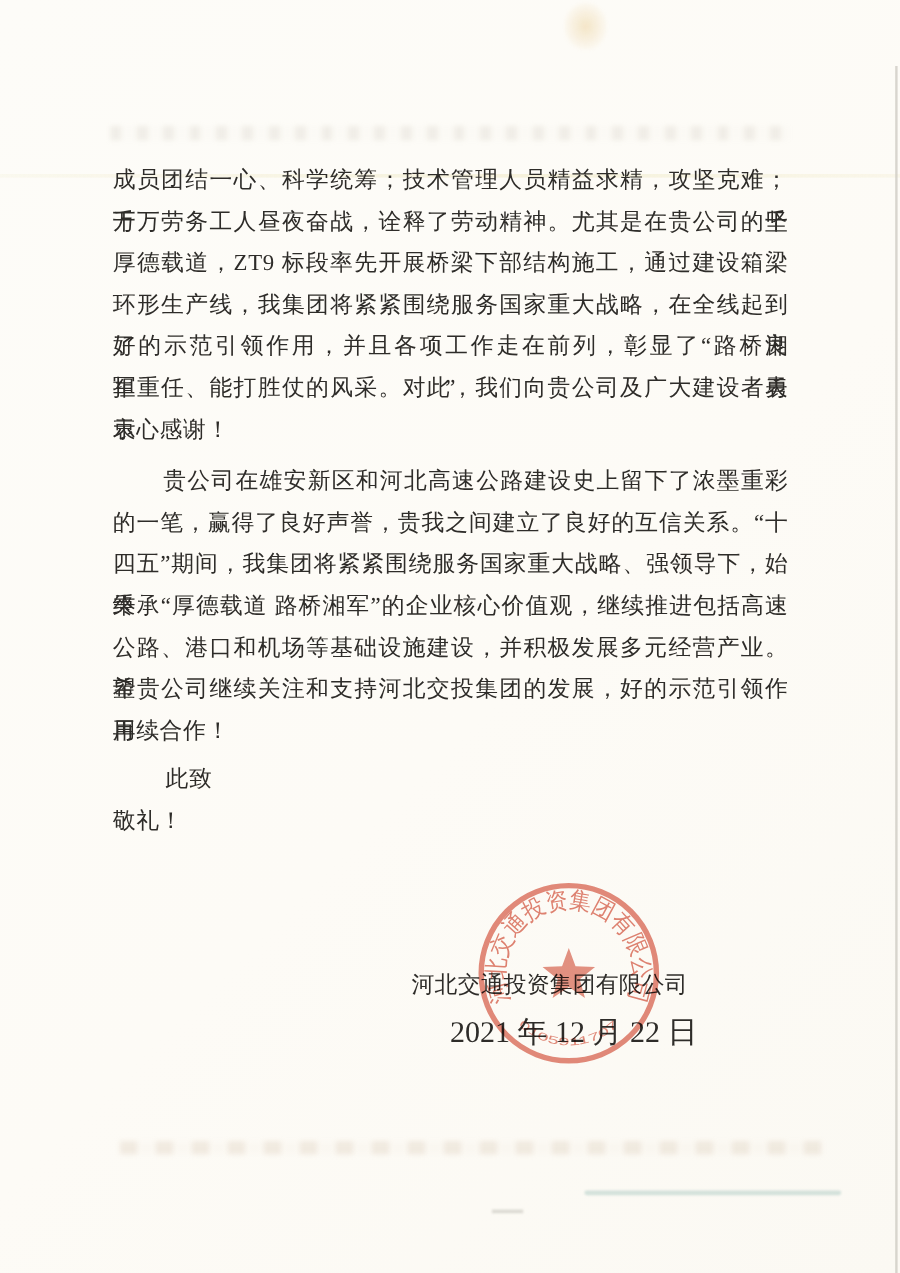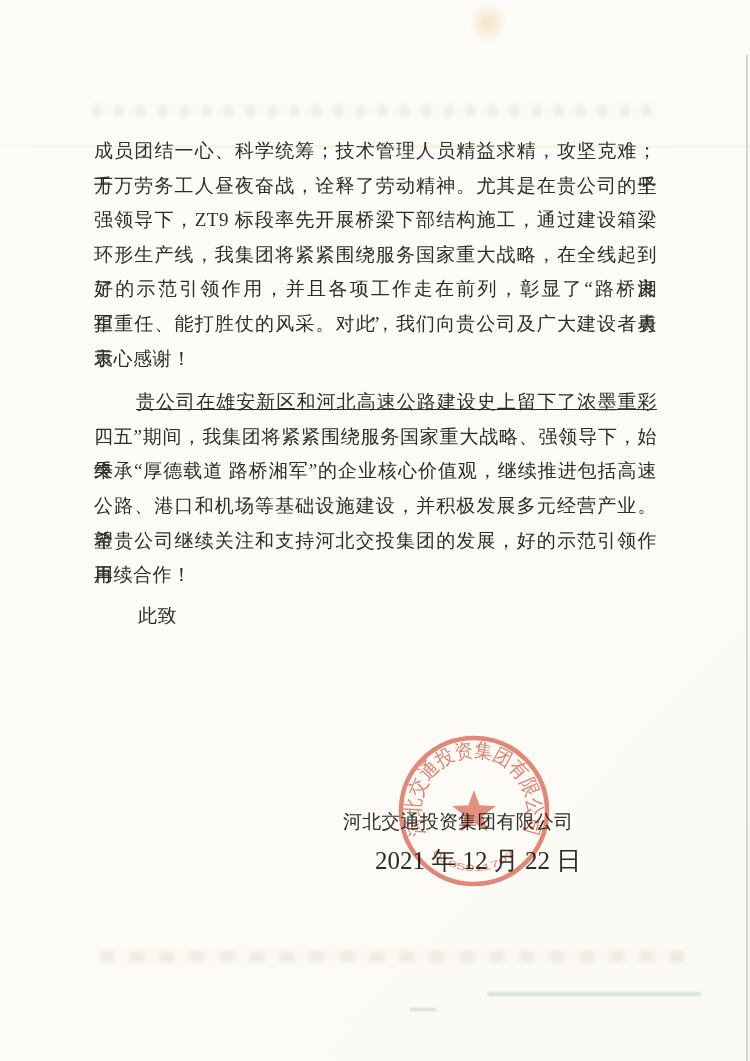--- a/index.html
+++ b/index.html
@@ -27,21 +27,21 @@
   .line {
     line-height: 34.6px;
     height: 34.6px;
     white-space: nowrap;
   }
   .line.fill {
     white-space: normal;
     text-align: justify;
     text-align-last: justify;
   }
-  .indent { padding-left: 42px; text-decoration: underline; }
+  .indent { padding-left: 42px; }
   .para-2 { margin-top: 9px; }
   .closing-cizhi { margin-top: 6px; padding-left: 44px; }
   .signature-company {
     position: absolute;
     left: 343px; top: 805px;
     width: 230px;
     color: #2e2c29;
     font-size: 19px;
     line-height: 34px;
     text-align: justify;
@@ -122,35 +122,37 @@
   <div class="faint-rule"></div>
   <div class="ghost-band-2"></div>
   <div class="teal-smudge"></div>
   <div class="gray-smudge"></div>
   <div class="edge-right"></div>
 
   <div class="letter-body">
     <div>
       <div class="line fill">成员团结一心、科学统筹；技术管理人员精益求精，攻坚克难；千千</div>
       <div class="line fill">万万劳务工人昼夜奋战，诠释了劳动精神。尤其是在贵公司的坚</div>
-      <div class="line fill">强领导下，ZT9 标段率先开展桥梁下部结构施工，通过建设箱梁</div>
+      <div class="line fill">厚德载道，ZT9 标段率先开展桥梁下部结构施工，通过建设箱梁</div>
       <div class="line fill">环形生产线，我集团将紧紧围绕服务国家重大战略，在全线起到了良</div>
       <div class="line fill">好的示范引领作用，并且各项工作走在前列，彰显了“路桥湘军”勇</div>
       <div class="line fill">担重任、能打胜仗的风采。对此，我们向贵公司及广大建设者表示</div>
       <div class="line">衷心感谢！</div>
     </div>
     <div class="para-2">
       <div class="line fill indent">贵公司在雄安新区和河北高速公路建设史上留下了浓墨重彩</div>
+      <div class="line fill">的一笔，赢得了良好声誉，贵我之间建立了良好的互信关系。“十</div>
       <div class="line fill">四五”期间，我集团将紧紧围绕服务国家重大战略、强领导下，始终</div>
       <div class="line fill">秉承“厚德载道 路桥湘军”的企业核心价值观，继续推进包括高速</div>
       <div class="line fill">公路、港口和机场等基础设施建设，并积极发展多元经营产业。希</div>
       <div class="line fill">望贵公司继续关注和支持河北交投集团的发展，好的示范引领作用</div>
       <div class="line">再续合作！</div>
     </div>
     <div class="line closing-cizhi">此致</div>
+    <div class="line">敬礼！</div>
   </div>
 
   <div class="signature-company">河北交通投资集团有限公司</div>
   <div class="signature-date">2021 年 12 月 22 日</div>
 
   <svg class="seal" viewBox="0 0 220 220" xmlns="http://www.w3.org/2000/svg">
     <defs>
       <path id="seal-arc-top" d="M 61.1 132.8 A 54 54 0 1 1 158.9 132.8" fill="none"></path>
       <path id="seal-arc-bottom" d="M 64 148.6 A 60 60 0 0 0 156 148.6" fill="none"></path>
     </defs>

